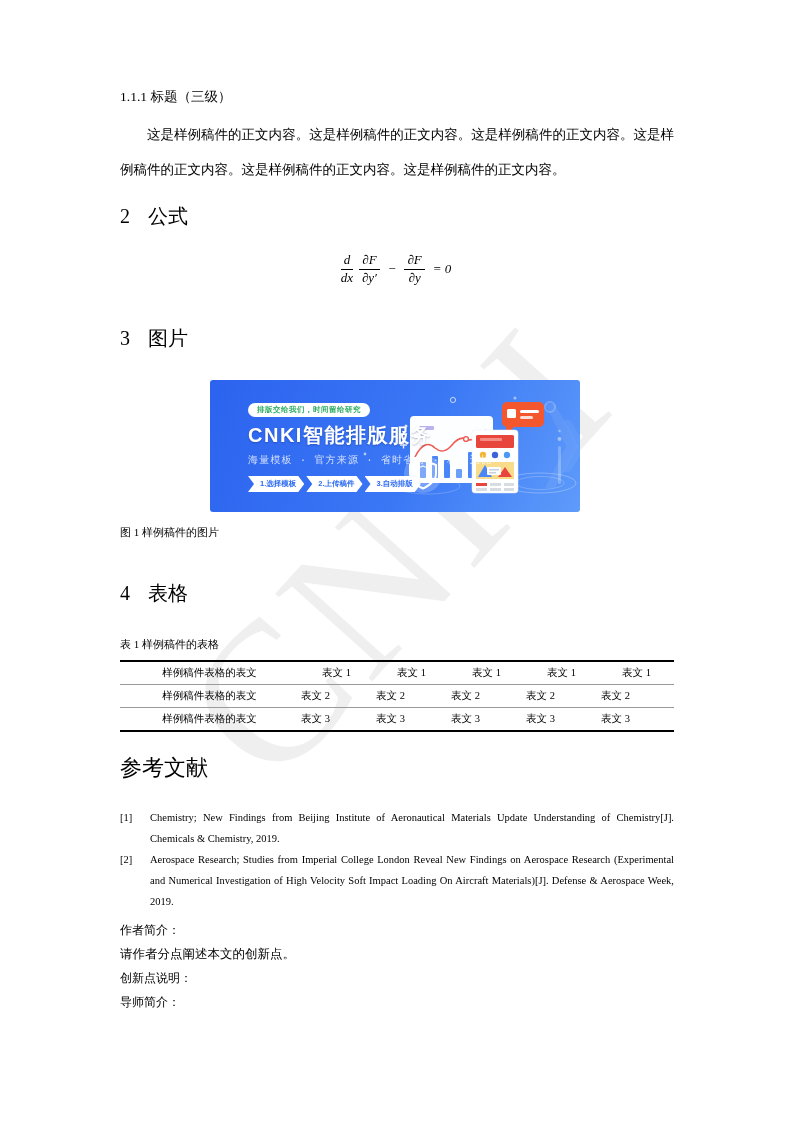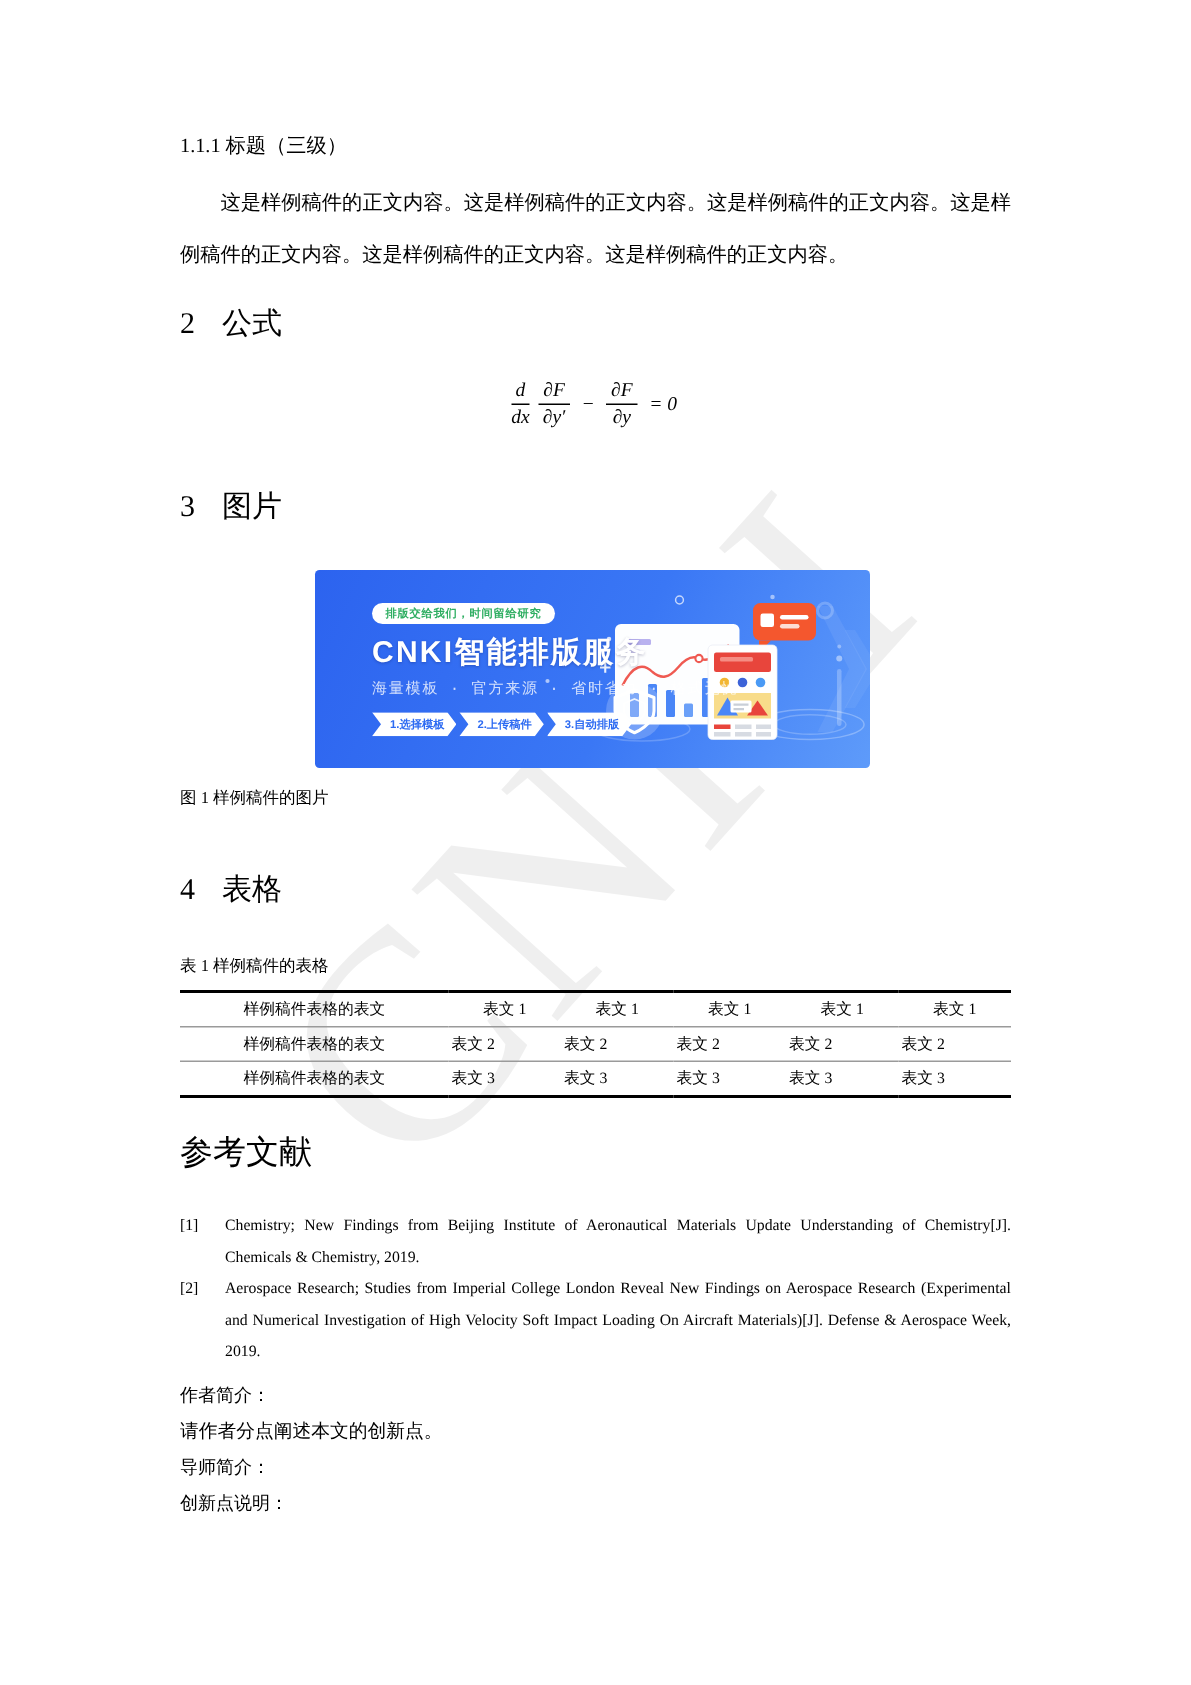--- a/index.html
+++ b/index.html
@@ -232,18 +232,18 @@
         </div>
         <div class="ref">
           <span class="ref-marker">[2]</span>
           <span class="ref-text">Aerospace Research; Studies from Imperial College London Reveal New Findings on Aerospace Research (Experimental and Numerical Investigation of High Velocity Soft Impact Loading On Aircraft Materials)[J]. Defense &amp; Aerospace Week, 2019.</span>
         </div>
       </div>
 
     <div id="author">
         <div class="author-line bold">作者简介：</div>
         <div class="author-line">请作者分点阐述本文的创新点。</div>
+        <div class="author-line bold">创新点说明：</div>
         <div class="author-line bold">导师简介：</div>
-        <div class="author-line bold">创新点说明：</div>
       </div>
 
   </div>
 </div>
 
 </body></html>

